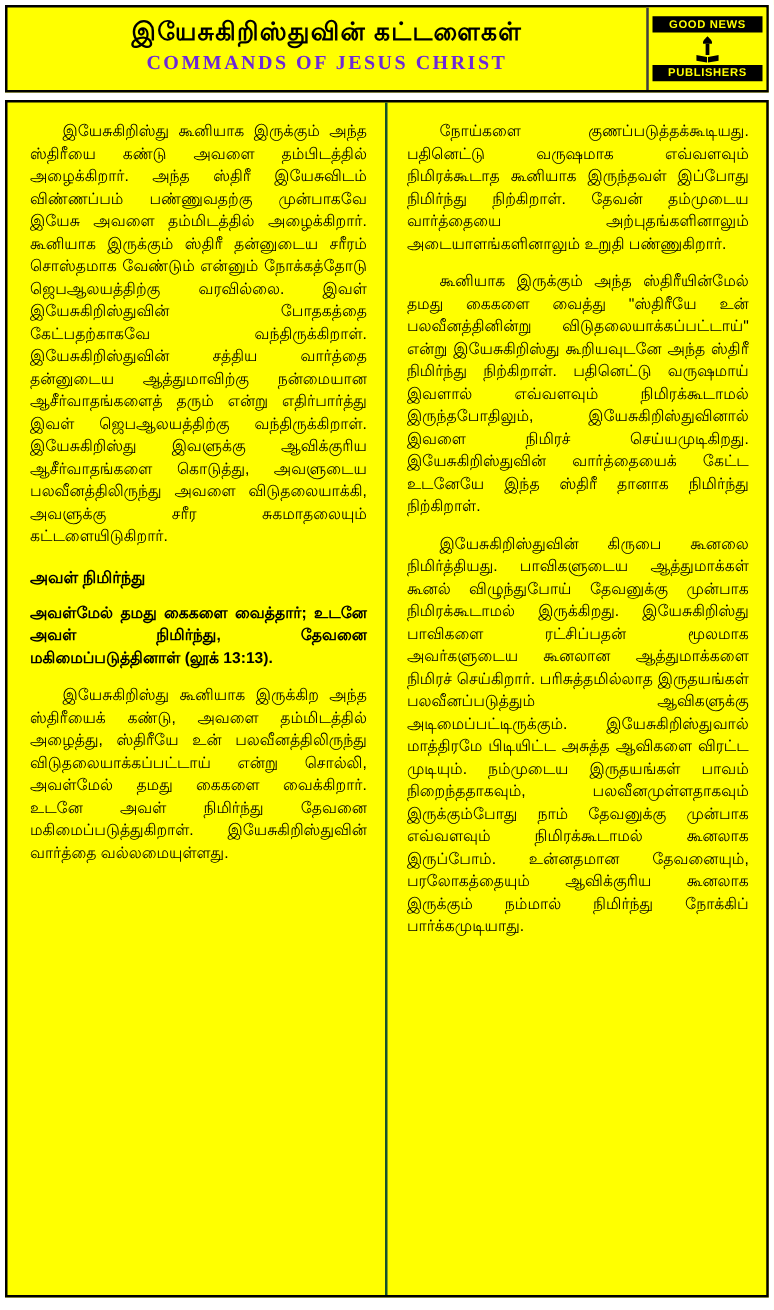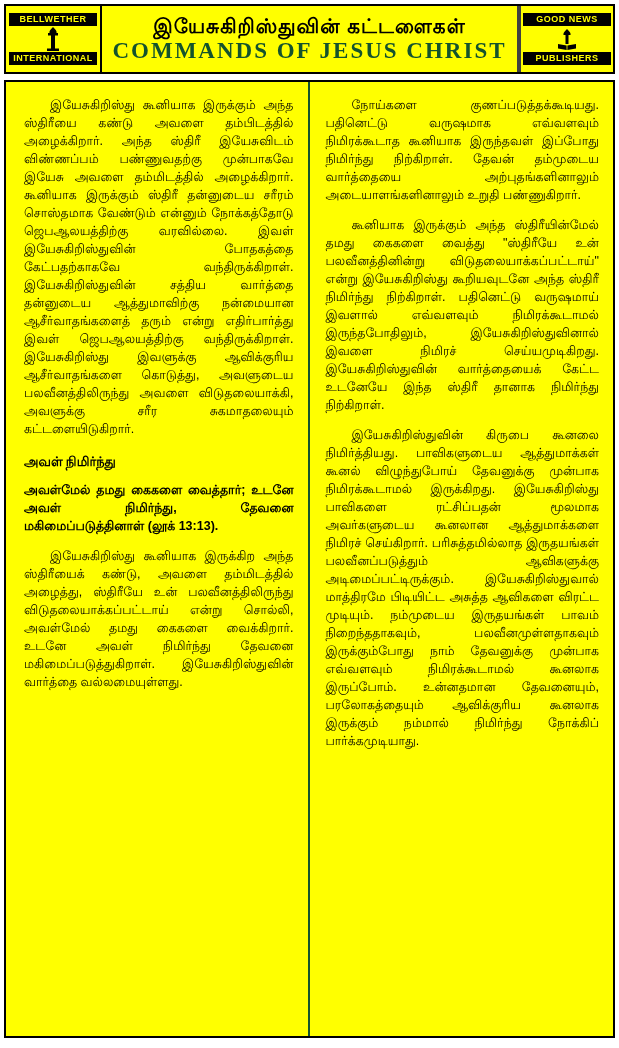--- a/index.html
+++ b/index.html
@@ -38,21 +38,21 @@
     background: #ffff00;
     display: flex;
     flex-direction: column;
     align-items: center;
     justify-content: center;
     padding: 2px 0;
     box-sizing: border-box;
   }
   .logo-box.right {
     border-right: none;
-    border-left: 4px solid #404040;
+    border-left: 2px solid #404040;
   }
   .logo-band {
     width: 88px;
     background: #000000;
     color: #ffff00;
     font-family: "Liberation Sans", sans-serif;
     font-weight: bold;
     font-size: 9px;
     letter-spacing: 0.5px;
     text-align: center;
@@ -88,22 +88,22 @@
     font-weight: bold;
     font-size: 20px;
     color: #000000;
     letter-spacing: 1px;
     line-height: 24px;
     white-space: nowrap;
   }
   .title-en {
     font-family: "Liberation Serif", serif;
     font-weight: bold;
-    font-size: 23px;
-    color: #14532d;
+    font-size: 16px;
+    color: #6d28d9;
     letter-spacing: 2px;
     line-height: 26px;
     white-space: nowrap;
   }
 
   
   .body-wrap {
     position: relative;
     margin: 6px 4px 4px 4px;
     height: 958px;
@@ -130,50 +130,38 @@
     margin: 0 0 12px 0;
     font-family: "Liberation Sans", sans-serif;
     font-size: 12.5px;
     line-height: 18px;
     color: #000000;
     text-align: justify;
     text-indent: 26px;
   }
   h3.subhead {
     margin: 16px 0 10px 0;
-    font-family: Liberation Serif, serif;
+    font-family: Liberation Sans, sans-serif;
     font-size: 13px;
     font-weight: bold;
     color: #000000;
     text-align: left;
   }
   p.para.bold {
     font-weight: bold;
     text-indent: 0;
   }
 </style>
 </head>
 <body>
 
 <div class="page">
 
   <div class="header">
 
-    <div class="logo-box">
-      <div class="logo-band">BELLWETHER</div>
-      <div class="logo-mid">
-        <svg class="logo-emblem" viewBox="0 0 16 24" xmlns="http://www.w3.org/2000/svg">
-          <rect x="6" y="8" width="4" height="14" fill="#000000"></rect>
-          <rect x="3" y="6" width="10" height="2.5" fill="#000000"></rect>
-          <path d="M8 0 C5 3 4 4 4.5 6 L11.5 6 C12 4 11 3 8 0 Z" fill="#000000"></path>
-          <rect x="2" y="21.5" width="12" height="2.5" fill="#000000"></rect>
-        </svg>
-      </div>
-      <div class="logo-band">INTERNATIONAL</div>
-    </div>
 
     <div class="header-title">
       <div class="title-ta">இயேசுகிறிஸ்துவின் கட்டளைகள்</div>
       <div class="title-en">COMMANDS OF JESUS CHRIST</div>
     </div>
 
     <div class="logo-box right">
       <div class="logo-band">GOOD NEWS</div>
       <div class="logo-mid">
         <svg class="logo-emblem2" viewBox="0 0 18 24" xmlns="http://www.w3.org/2000/svg">

